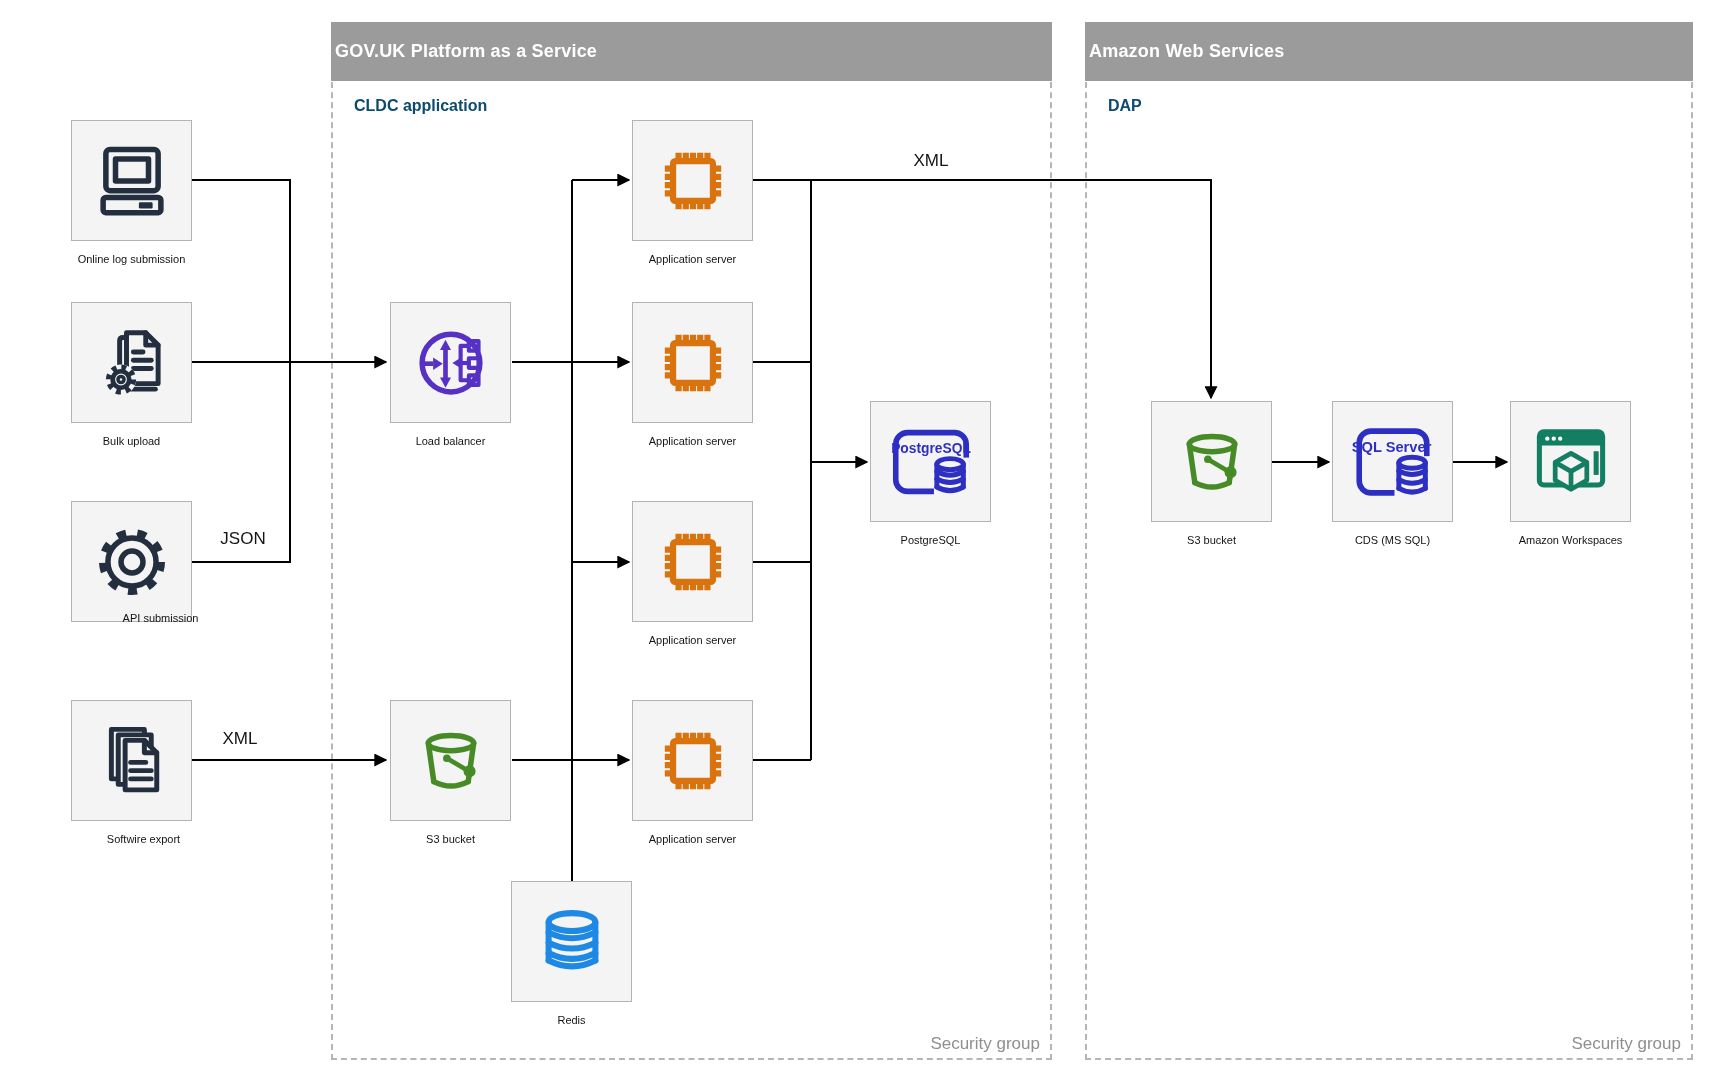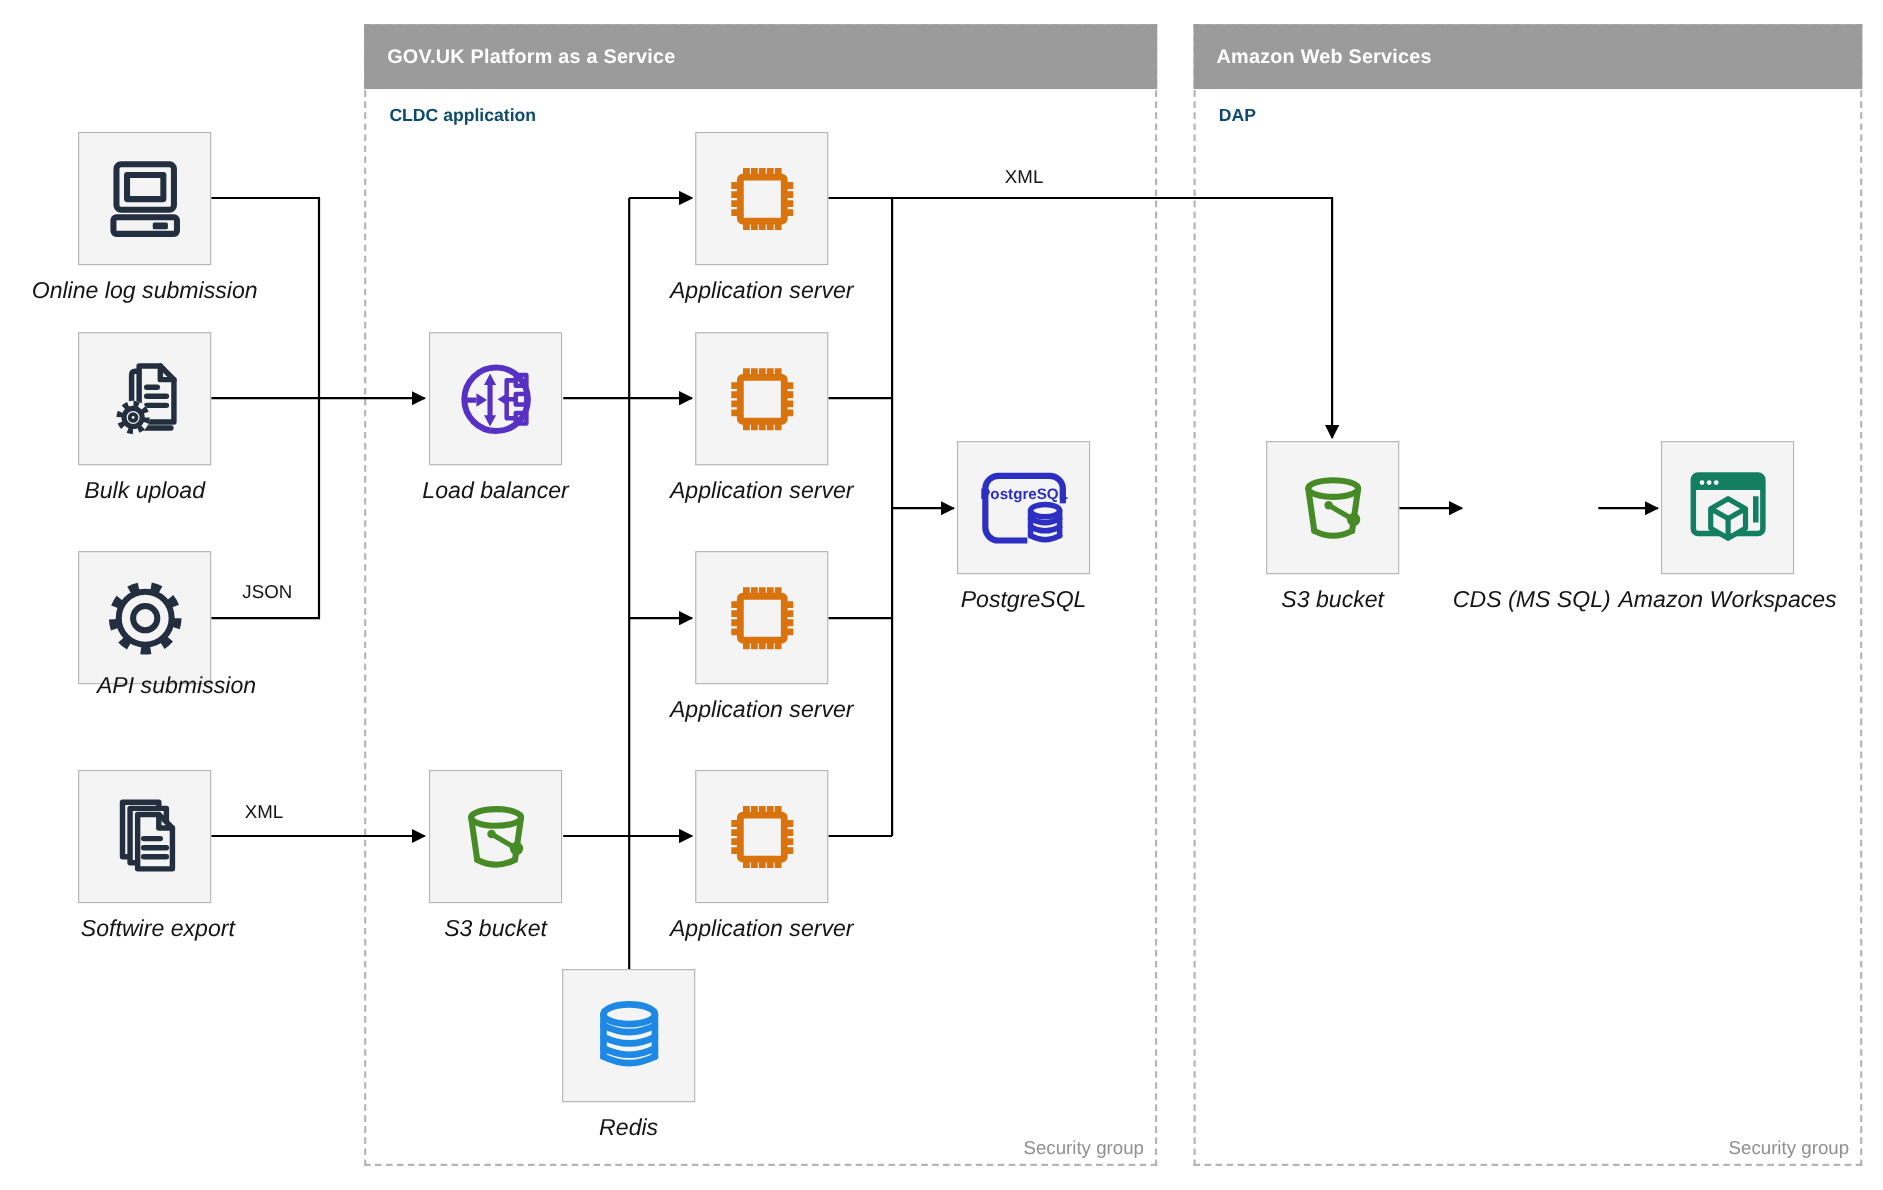--- a/index.html
+++ b/index.html
@@ -5,36 +5,36 @@
   html,body{margin:0;padding:0;background:#fff;}
   #canvas{
     position:relative;width:1712px;height:1082px;background:#fff;overflow:hidden;
     font-family:"Liberation Sans",sans-serif;
   }
   .container-box{
     position:absolute;border:2px dashed #b5b5b5;background:transparent;box-sizing:border-box;
   }
   .container-header{
     position:relative;margin:-2px -2px 0 -2px;height:59px;background:#9b9b9b;
-    display:flex;align-items:center;padding-left:21px;
+    display:flex;align-items:center;padding-left:4px;
     color:#ffffff;font-size:18px;font-weight:700;letter-spacing:.2px;
   }
   .container-sublabel{
     position:absolute;left:21px;top:73px;font-size:16px;font-weight:700;color:#0c4a6e;
   }
   .security-label{
     position:absolute;font-size:17px;color:#8f8f8f;transform:translateX(-100%);white-space:nowrap;
   }
   .node{
     position:absolute;width:121px;height:121px;background:#f4f4f5;border:1.5px solid #b3b3b3;
     box-sizing:border-box;display:flex;align-items:center;justify-content:center;
   }
   .nlabel{
     position:absolute;transform:translateX(-50%);white-space:nowrap;
-    font-size:21px;color:#141414;font-style:italic;
+    font-size:11px;color:#141414;
   }
   .elabel{
     position:absolute;transform:translate(-50%,-50%);white-space:nowrap;
     font-size:17px;color:#141414;
   }
   #wires{position:absolute;left:0;top:0;pointer-events:none;}
   #wires path{stroke:#000;stroke-width:2;fill:none;}
   svg text{font-family:"Liberation Sans",sans-serif;}
 </style>
 </head>
@@ -251,20 +251,35 @@
         <path d="M15.5,19 L19.5,47"></path>
           <path d="M48.5,19 L44.5,47"></path>
         <path d="M19.5,47 Q32,53.5 44.5,47"></path>
         <path d="M29,30 L43.5,38.5" stroke-width="3.4"></path>
         <circle cx="45.5" cy="39.5" r="3" stroke-width="2.8"></circle>
       </g>
       <circle cx="29" cy="30" r="2.8" fill="#468b25"></circle>
     </svg>
   </div>
 
+  <div class="node" style="left:1332px;top:401px;">
+    <svg width="94" height="94" viewBox="0 0 64 64">
+      <rect x="9" y="11" width="46" height="42" rx="8" fill="none" stroke="#2d2fc3" stroke-width="3.8"></rect>
+      <text x="31" y="25" text-anchor="middle" font-size="10" font-weight="700" fill="#2d2fc3">SQL Server</text>
+      <rect x="33" y="28" width="25" height="28" fill="#f4f4f5"></rect>
+      <g stroke="#2d2fc3" stroke-width="3.4" fill="#f4f4f5" stroke-linecap="round">
+        <path d="M36,32.5 V50"></path>
+          <path d="M54,32.5 V50"></path>
+        <path d="M36,38 q9,5 18,0" fill="none"></path>
+        <path d="M36,44 q9,5 18,0" fill="none"></path>
+        <path d="M36,50 q9,5 18,0" fill="none"></path>
+        <ellipse cx="45" cy="32.5" rx="9" ry="3.8"></ellipse>
+      </g>
+    </svg>
+  </div>
 
   <div class="node" style="left:1510px;top:401px;">
     <svg width="92" height="92" viewBox="0 0 64 64">
       <rect x="10" y="11" width="44" height="37" rx="3" fill="none" stroke="#137e62" stroke-width="3.5"></rect>
       <rect x="10" y="11" width="44" height="9.5" rx="2" fill="#137e62"></rect>
       <circle cx="15.5" cy="15.8" r="1.5" fill="#fff"></circle>
       <circle cx="20" cy="15.8" r="1.5" fill="#fff"></circle>
       <circle cx="24.5" cy="15.8" r="1.5" fill="#fff"></circle>
       <path d="M49.5,24.5 V41" stroke="#137e62" stroke-width="3.5" fill="none"></path>
       <g stroke="#137e62" stroke-width="3.3" stroke-linejoin="round">

